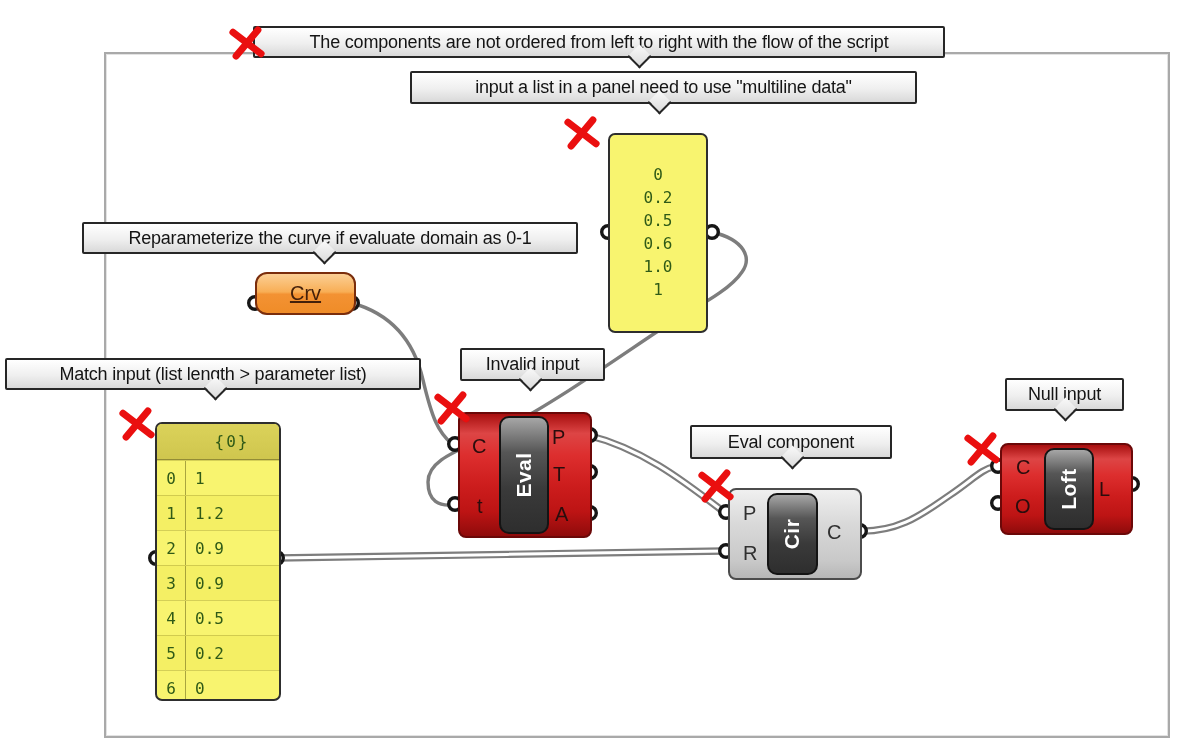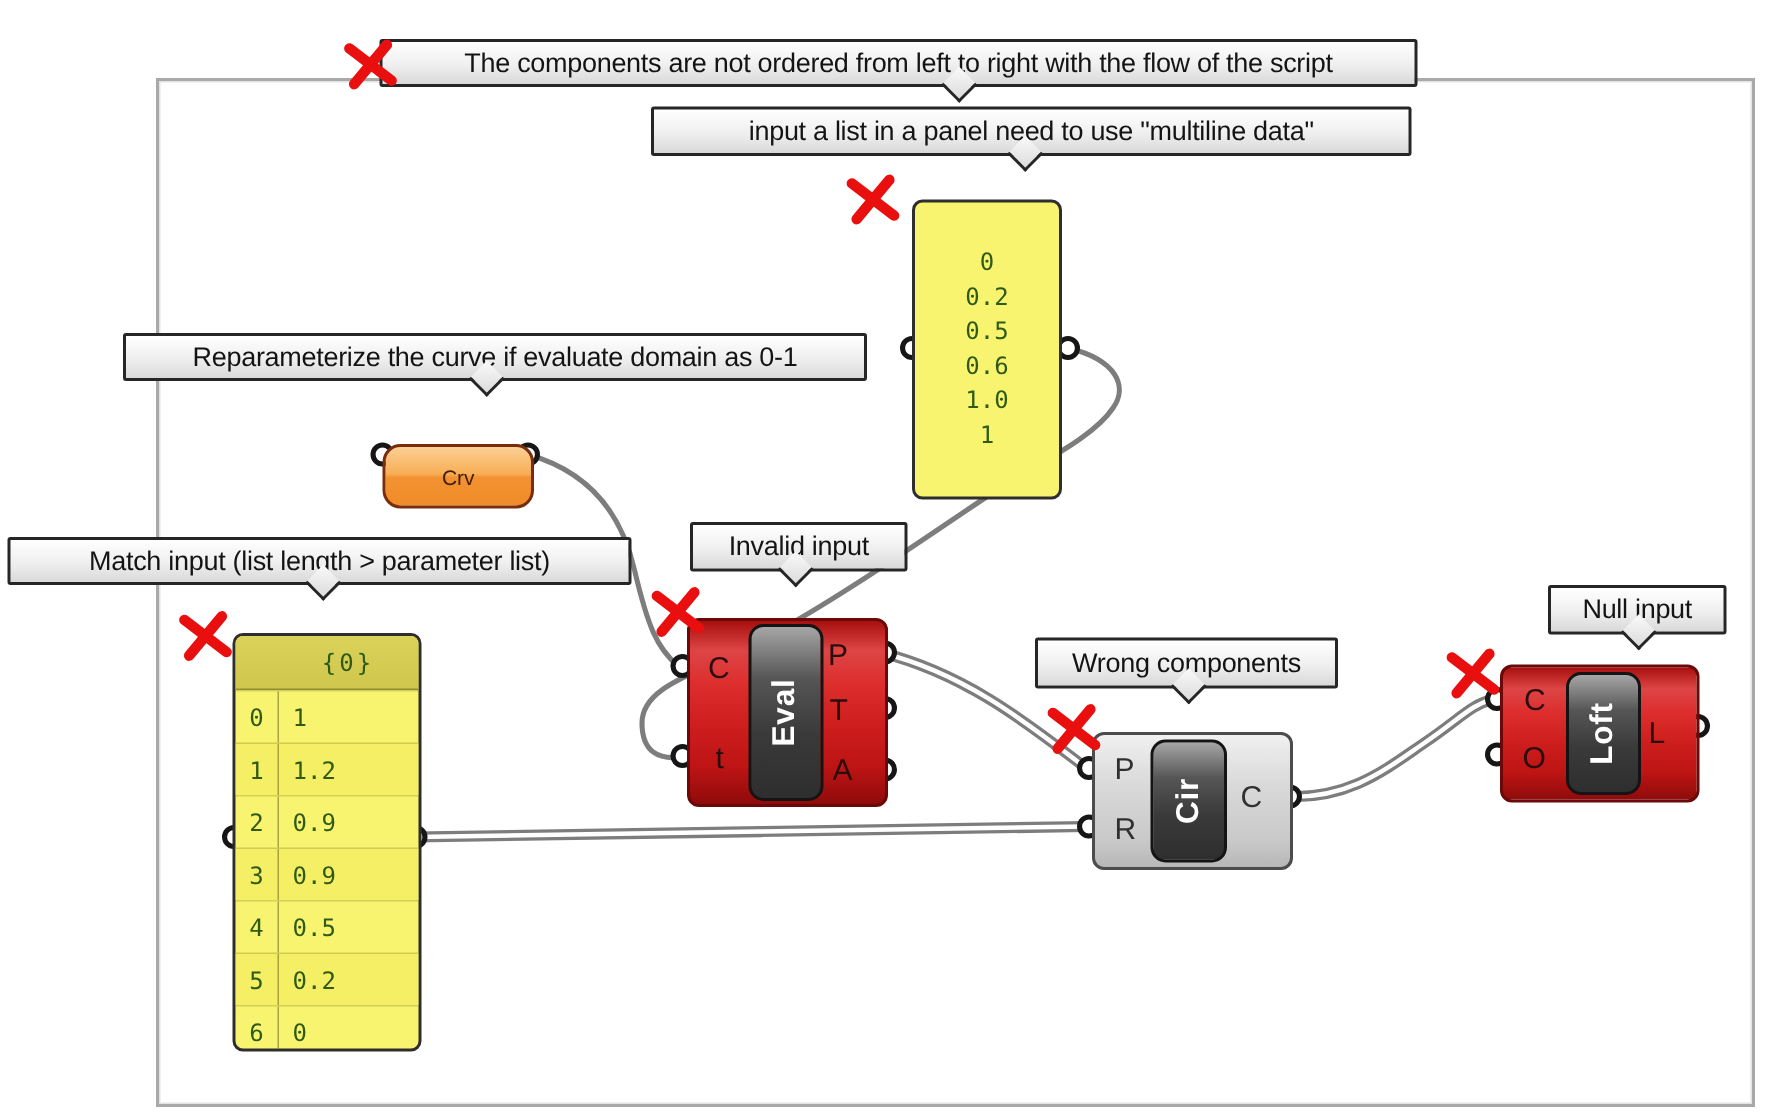--- a/index.html
+++ b/index.html
@@ -30,24 +30,24 @@
             border:2px solid #6b0808;}
   .comp-gray{background:linear-gradient(180deg,#f0f0f0 0%,#d9d9d9 38%,#c9c9c9 80%,#b7b7b7 100%);
              border:2px solid #4c4c4c;}
   .capsule{position:absolute;border-radius:10px;border:2px solid #141414;
            background:linear-gradient(180deg,#a6a6a6 0%,#565656 30%,#3a3a3a 62%,#2e2e2e 100%);
            display:flex;align-items:center;justify-content:center;}
   .rot{transform:rotate(-90deg);color:#fff;font-weight:bold;font-size:21px;letter-spacing:0.5px;}
   .port{position:absolute;font-size:20px;line-height:26px;}
   .port-red{color:#2a0d0d;}
   .port-gray{color:#303030;}
-  .crv{position:absolute;z-index:2;left:255px;top:296px;width:97px;height:39px;border-radius:12px;
+  .crv{position:absolute;z-index:2;left:255px;top:272px;width:97px;height:39px;border-radius:12px;
        background:linear-gradient(180deg,#fbcf95 0%,#f8ae55 46%,#f39233 52%,#ef8c28 100%);
        border:2px solid #7a2d0c;display:flex;align-items:center;justify-content:center;
-       font-size:14px;color:#44200a;}
+       font-size:20px;color:#44200a;text-decoration:underline;}
   
   .panel{position:absolute;z-index:2;background:#f8f46f;border:2px solid #2e2e2e;border-radius:7px;
          font-family:"DejaVu Sans Mono",monospace;color:#2f5a17;overflow:hidden;}
   #param-panel{left:608px;top:133px;width:100px;height:200px;text-align:center;
                padding-top:28px;box-sizing:border-box;font-size:16px;}
   #param-panel .pline{line-height:23px;}
   #list-panel{left:155px;top:422px;width:122px;height:275px;font-size:16px;}
   #list-panel .phead{height:35px;display:flex;align-items:center;
                      background:linear-gradient(180deg,#dbd25a 0%,#cfc64e 100%);
                      border-bottom:1px solid rgba(60,55,10,0.45);}
@@ -97,41 +97,41 @@
     <circle class="nub" cx="860" cy="531" r="6.3"></circle>
     <circle class="nub" cx="998" cy="466" r="6.3"></circle>
     <circle class="nub" cx="998" cy="503" r="6.3"></circle>
     <circle class="nub" cx="1132" cy="484" r="6.3"></circle>
   </svg>
 
   <div class="callout" style="left:253px;top:6px;width:688px;height:28px;margin-top:20px;">
     <span>The components are not ordered from left to right with the flow of the script</span>
     <span class="notch" style="left:376px;"></span>
   </div>
-  <div class="callout" style="left:434px;top:71px;width:503px;height:29px;text-align:center;">
+  <div class="callout" style="left:410px;top:71px;width:503px;height:29px;text-align:center;">
     <span>input a list in a panel need to use "multiline data"</span>
     <span class="notch" style="left:239px;"></span>
   </div>
   <div class="callout" style="left:58px;top:222px;width:492px;height:28px;margin-left:24px;">
     <span>Reparameterize the curve if evaluate domain as 0-1</span>
     <span class="notch" style="left:232px;"></span>
   </div>
   <div class="callout" style="left:5px;top:358px;width:412px;height:28px;">
     <span>Match input (list length &gt; parameter list)</span>
     <span class="notch" style="left:200px;"></span>
   </div>
   <div class="callout" style="left:460px;top:348px;width:141px;height:29px;">
     <span>Invalid input</span>
     <span class="notch" style="left:60px;"></span>
   </div>
   <div class="callout" style="left:690px;top:425px;width:198px;height:30px;">
-    <span>Wrong components</span>
+    <span>Eval component</span>
     <span class="notch" style="left:92px;"></span>
   </div>
-  <div class="callout" style="left:1005px;top:390px;width:115px;height:29px;margin-left:27px;">
+  <div class="callout" style="left:1005px;top:378px;width:115px;height:29px;">
     <span>Null input</span>
     <span class="notch" style="left:50px;"></span>
   </div>
 
   <div class="crv">
     <span>Crv</span>
   </div>
 
   <div class="panel" id="param-panel">
     <div class="pline">0</div>

